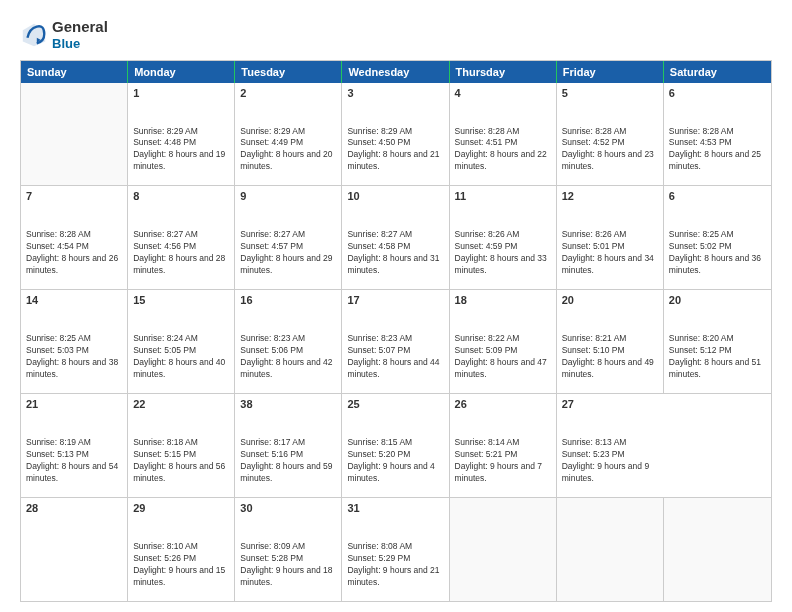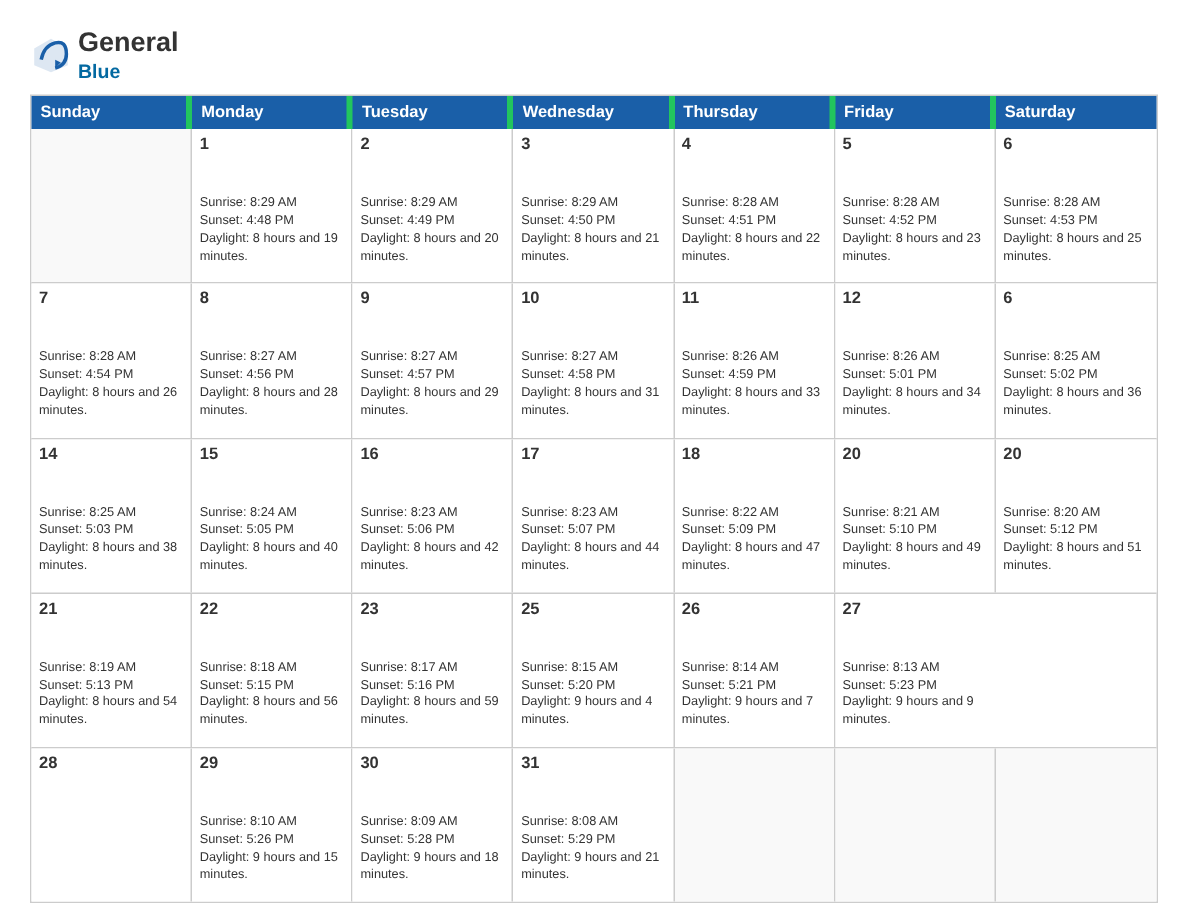--- a/index.html
+++ b/index.html
@@ -55,21 +55,21 @@
     .cal-header-row {
       display: grid;
       grid-template-columns: repeat(7, 1fr);
       background: #1a5fa8;
     }
     .cal-header-cell {
       color: #fff;
       font-size: 11px;
       font-weight: bold;
       padding: 5px 6px;
-      border-right: 4px solid #22c55e;
+      border-right: 1px solid #22c55e;
     }
     .cal-header-cell:last-child { border-right: none; }
     .cal-body {
       flex: 1;
       display: flex;
       flex-direction: column;
     }
     .cal-week {
       display: grid;
       grid-template-columns: repeat(7, 1fr);
@@ -107,21 +107,21 @@
 
 <div class="page">
   <div class="header">
     <div class="logo">
       <svg class="logo-icon" viewBox="0 0 30 30">
         <polygon points="15,3 27,10 27,22 15,27 3,22 3,10" fill="#1a5fa8" opacity="0.15"></polygon>
         <path d="M8,18 Q10,8 18,6 Q26,4 26,14 Q26,22 18,24" fill="none" stroke="#1a5fa8" stroke-width="2.5"></path>
         <path d="M18,24 L22,20 L18,18 Z" fill="#1a5fa8"></path>
       </svg>
       <div>
-        <div style="font-size:18px;font-weight:bold;color:#333;line-height:1.2;">General</div>
+        <div style="font-size:15px;font-weight:bold;color:#333;line-height:1.2;">General</div>
         <div style="font-size:13px;font-weight:bold;color:#0369a1;line-height:1.2;">Blue</div>
       </div>
     </div>
     <div class="title-block">
       <div class="month-year"></div>
       <div class="location"></div>
     </div>
   </div>
 
   <div class="calendar">
@@ -225,21 +225,21 @@
         <div class="cal-week">
           <div class="cal-cell">
             <span class="day-num">21</span>
             <div class="day-info">Sunrise: 8:19 AM<br>Sunset: 5:13 PM<br>Daylight: 8 hours and 54 minutes.</div>
           </div>
           <div class="cal-cell">
             <span class="day-num">22</span>
             <div class="day-info">Sunrise: 8:18 AM<br>Sunset: 5:15 PM<br>Daylight: 8 hours and 56 minutes.</div>
           </div>
           <div class="cal-cell">
-            <span class="day-num">23</span>
+            <span class="day-num">38</span>
             <div class="day-info">Sunrise: 8:17 AM<br>Sunset: 5:16 PM<br>Daylight: 8 hours and 59 minutes.</div>
           </div>
           <div class="cal-cell">
             <span class="day-num">25</span>
             <div class="day-info">Sunrise: 8:15 AM<br>Sunset: 5:20 PM<br>Daylight: 9 hours and 4 minutes.</div>
           </div>
           <div class="cal-cell">
             <span class="day-num">26</span>
             <div class="day-info">Sunrise: 8:14 AM<br>Sunset: 5:21 PM<br>Daylight: 9 hours and 7 minutes.</div>
           </div>

